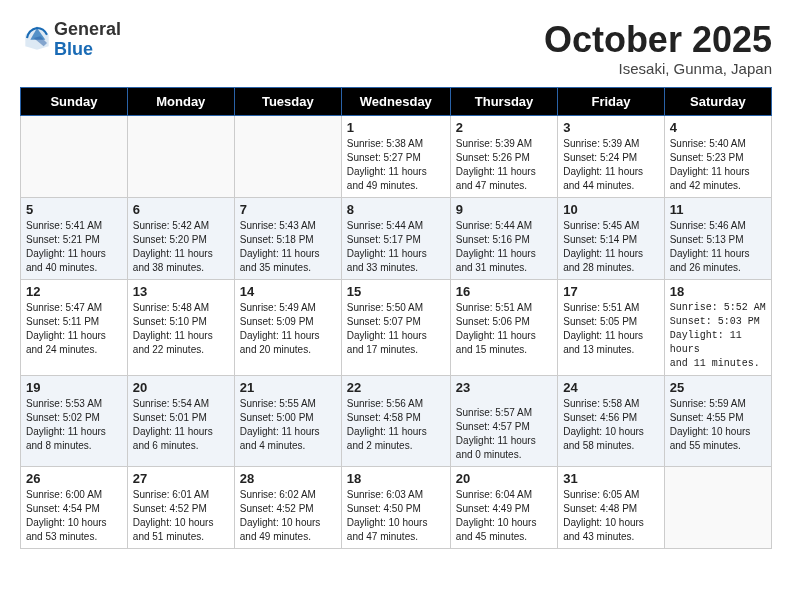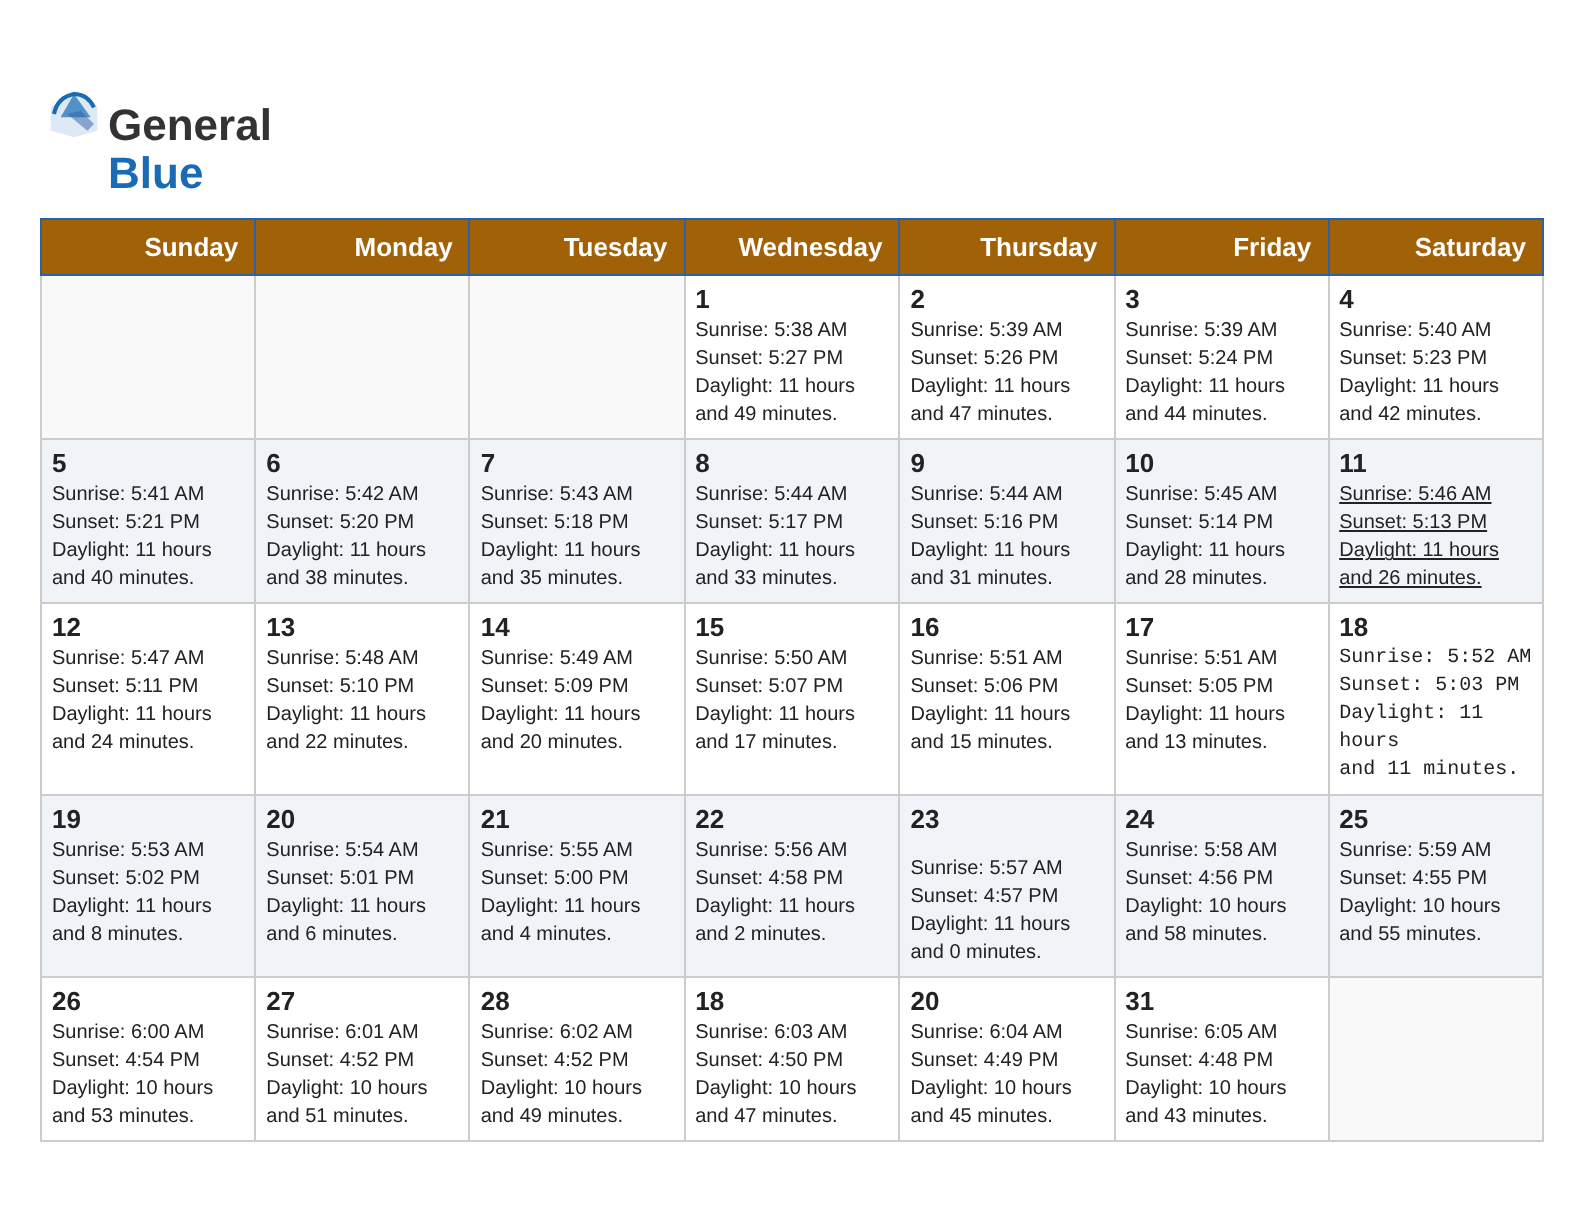--- a/index.html
+++ b/index.html
@@ -15,24 +15,23 @@
       justify-content: space-between;
       align-items: flex-start;
       margin-bottom: 10px;
     }
     .logo {
       display: flex;
       align-items: center;
       gap: 2px;
     }
     .logo-text {
-      font-size: 22px;
+      font-size: 18px;
       font-weight: bold;
       line-height: 1.1;
-      margin-top: 31px;
     }
     .logo-general { color: #333; }
     .logo-blue { color: #1a6bb5; }
     .logo-icon {
       width: 30px;
       height: 30px;
       margin-left: 2px;
     }
     .title-block {
       text-align: right;
@@ -46,26 +45,26 @@
     .location {
       font-size: 15px;
       color: #444;
     }
     .calendar {
       width: 100%;
       border-collapse: collapse;
       border: 1px solid #ccc;
     }
     .calendar th {
-      background: #a16207;
+      background: #000000;
       color: #fff;
       font-size: 13px;
       font-weight: bold;
-      padding: 6px 8px;
-      text-align: right;
+      padding: 6px 18px;
+      text-align: center;
       border: 1px solid #2962a8;
     }
     .calendar td {
       vertical-align: top;
       border: 1px solid #ccc;
       padding: 4px 5px;
       width: 108px;
       min-height: 90px;
       font-size: 10.5px;
       color: #222;
@@ -103,20 +102,24 @@
         <path d="M6,18 Q8,8 18,6 Q26,6 30,14" fill="none" stroke="#1a6bb5" stroke-width="2.5"></path>
         <path d="M18,6 L28,20 L10,20 Z" fill="#1a6bb5" opacity="0.7"></path>
         <path d="M22,16 L30,24 L26,28 L14,18 Z" fill="#2962a8" opacity="0.5"></path>
       </svg>
     </div>
     <div class="logo-text">
       <div class="logo-general">General</div>
       <div class="logo-blue">Blue</div>
     </div>
   </div>
+  <div class="title-block">
+    <div class="month-title">October 2025</div>
+    <div class="location">Isesaki, Gunma, Japan</div>
+  </div>
 </div>
 
 <table class="calendar">
   <thead>
     <tr>
     <th>Sunday</th>
         <th>Monday</th>
         <th>Tuesday</th>
         <th>Wednesday</th>
         <th>Thursday</th>
@@ -196,21 +199,21 @@
         </td>
         <td>
           <span class="day-num">10</span>
           <div class="day-info" style="white-space: pre-line;">Sunrise: 5:45 AM
 Sunset: 5:14 PM
 Daylight: 11 hours
 and 28 minutes.</div>
         </td>
         <td>
           <span class="day-num">11</span>
-          <div class="day-info" style="white-space: pre-line; text-decoration: underline;">Sunrise: 5:46 AM
+          <div class="day-info" style="white-space: pre-line;">Sunrise: 5:46 AM
 Sunset: 5:13 PM
 Daylight: 11 hours
 and 26 minutes.</div>
         </td>
       </tr>
       <tr>
         <td>
           <span class="day-num">12</span>
           <div class="day-info" style="white-space: pre-line;">Sunrise: 5:47 AM
 Sunset: 5:11 PM

